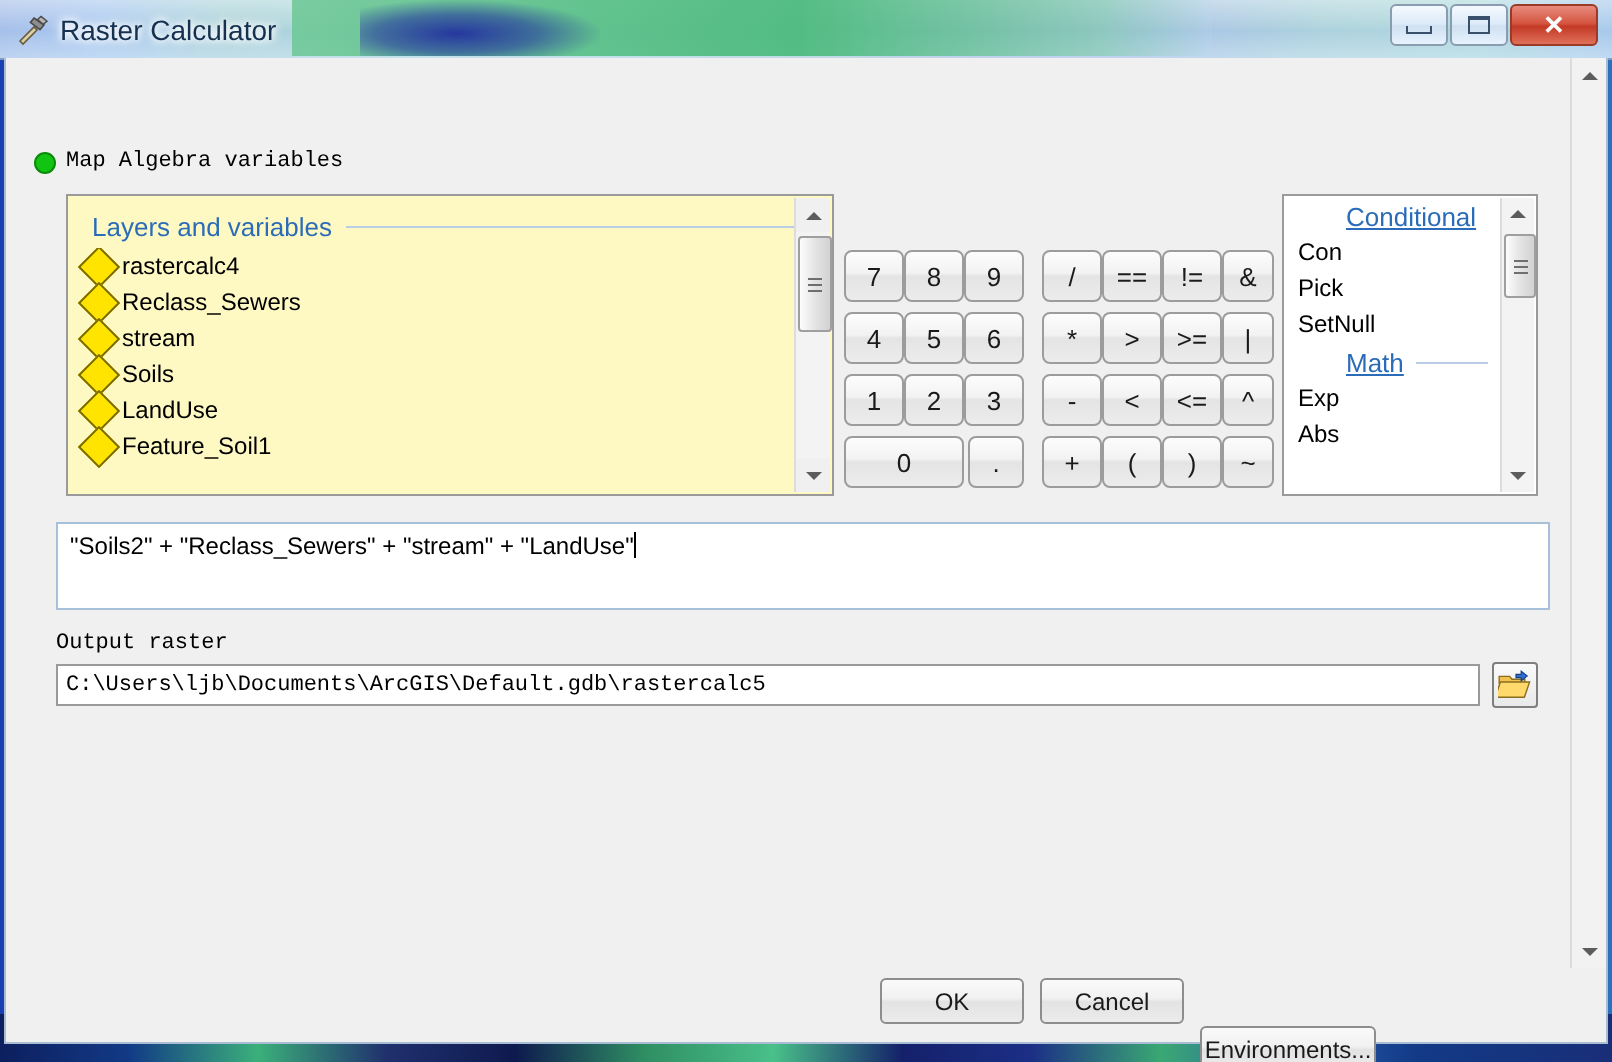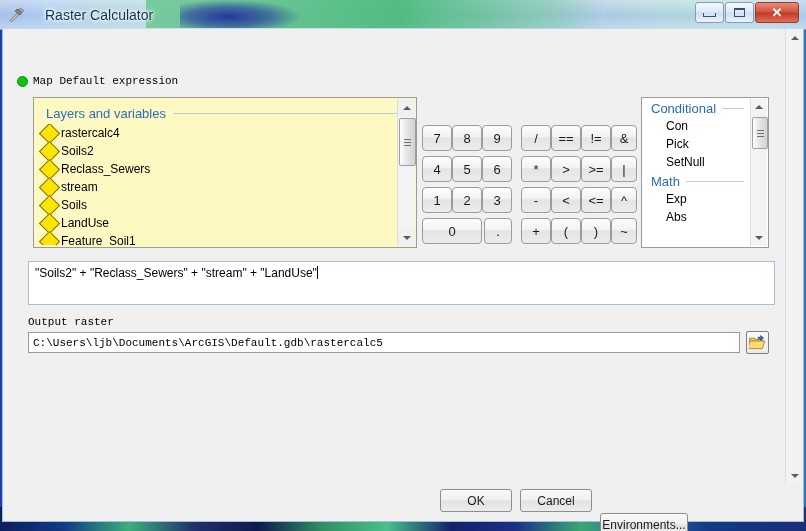--- a/index.html
+++ b/index.html
@@ -36,21 +36,21 @@
     background:linear-gradient(90deg,rgba(110,200,150,0.88) 0%,rgba(74,186,124,0.92) 55%,rgba(120,205,160,0.55) 88%,rgba(190,220,245,0.15) 100%);
     pointer-events:none;
   }
   #title-glass2{
     position:absolute;left:180px;top:0;width:120px;height:28px;
     background:radial-gradient(ellipse at 40% 60%, rgba(30,40,160,0.9) 0%, rgba(30,40,160,0.55) 40%, rgba(30,40,160,0) 72%);
     pointer-events:none;
   }
   #win-icon{position:absolute;left:8px;top:6px;width:17px;height:17px;}
   #win-title{
-    position:absolute;left:45px;top:5px;height:20px;line-height:20px;
+    position:absolute;left:30px;top:5px;height:20px;line-height:20px;
     font-size:14px;color:#16314f;white-space:nowrap;
     text-shadow:0 0 3px #fff,0 0 5px #fff,0 0 7px #fff;
   }
   .wbtn{
     position:absolute;top:2px;height:21px;box-sizing:border-box;
     border:1px solid #8a9cb0;border-radius:3px;
     display:flex;align-items:center;justify-content:center;
     font-size:11px;color:#2a3a4a;
   }
   #btn-min{left:695px;width:29px;background:linear-gradient(to bottom,#f4f9ff,#dceaf8 48%,#cfe0f2 52%,#e7f2fd);}
@@ -118,23 +118,23 @@
     display:flex;align-items:center;justify-content:center;
     font-size:13px;color:#1a1a1a;
     font-family:"Liberation Sans",sans-serif;
   }
   
   #func-box{
     position:absolute;left:638px;top:68px;width:128px;height:151px;
     box-sizing:border-box;background:#fff;border:1px solid #9a9a9a;
   }
   #func-items{position:absolute;left:0;top:0;right:18px;bottom:0;overflow:hidden;}
-  .func-head{display:flex;align-items:center;gap:6px;color:#2b6cb8;font-size:13px;padding:3px 6px 1px 9px;}
+  .func-head{display:flex;align-items:center;gap:6px;color:#2b6cb8;font-size:13px;padding:3px 6px 1px 31px;text-decoration:underline;}
   .func-head .rule{flex:1;height:1px;background:#b9cde4;}
-  .func-item{height:18px;line-height:18px;padding-left:24px;font-size:12px;color:#000;}
+  .func-item{height:18px;line-height:18px;padding-left:7px;font-size:12px;color:#000;}
   #func-sb{position:absolute;right:1px;top:1px;width:16px;bottom:1px;background:#f3f3f3;border-left:1px solid #dcdcdc;}
   #func-sb .arrow{position:absolute;left:0;width:16px;height:16px;display:flex;align-items:center;justify-content:center;}
   #func-sb .arrow.up{top:0;}
   #func-sb .arrow.down{bottom:0;}
   #func-thumb{position:absolute;left:1px;top:18px;width:14px;height:30px;
     background:linear-gradient(to right,#fdfdfd,#e4e4e4 50%,#d2d2d2);
     border:1px solid #9f9f9f;border-radius:2px;display:flex;align-items:center;justify-content:center;}
   
   #expr-box{
     position:absolute;left:25px;top:232px;width:747px;height:44px;
@@ -206,36 +206,32 @@
       <div class="arrow up">
           <div class="tri-up"></div>
         </div>
       <div class="arrow down">
           <div class="tri-down"></div>
         </div>
     </div>
 
     <div id="sec-label">
       <div id="green-dot"></div>
-      <span class="txt">Map Default expression</span>
+      <span class="txt">Map Algebra variables</span>
     </div>
 
     <div id="layers-box">
       <div id="layers-legend">
         <span>Layers and variables</span>
         <span class="rule"></span>
       </div>
       <div id="layers-items">
           <div class="layer-row">
             <div class="diamond"></div>
             <span class="layer-name">rastercalc4</span>
-          </div>
-          <div class="layer-row">
-            <div class="diamond"></div>
-            <span class="layer-name">Soils2</span>
           </div>
           <div class="layer-row">
             <div class="diamond"></div>
             <span class="layer-name">Reclass_Sewers</span>
           </div>
           <div class="layer-row">
             <div class="diamond"></div>
             <span class="layer-name">stream</span>
           </div>
           <div class="layer-row">

